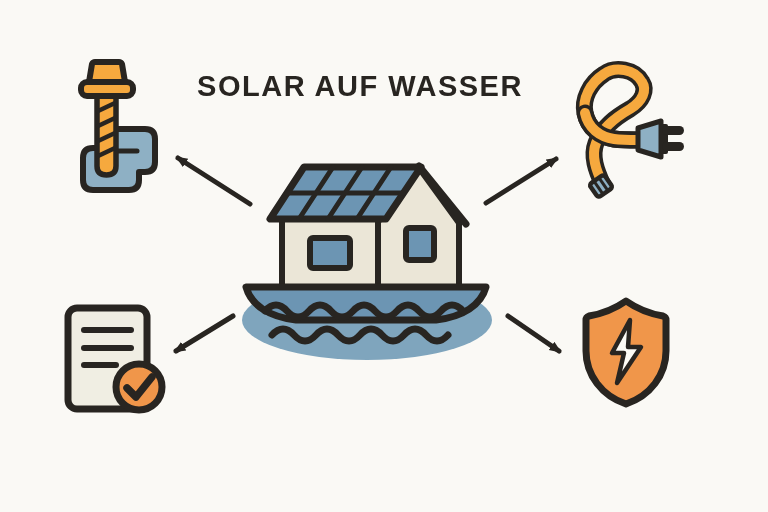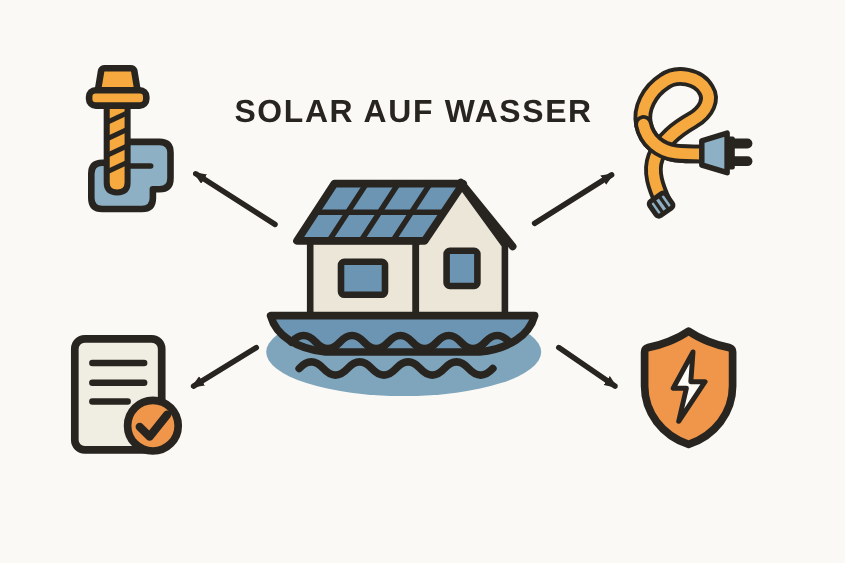--- a/index.html
+++ b/index.html
@@ -1,18 +1,18 @@
 <!DOCTYPE html>
 <html style="--background: #FAF9F5; --ink: #282521; --orange: #F0964A; --bolt-orange: #F6A93E; --panel-blue: #6C95B3; --light-blue: #8EB0C4; --water-blue: #7FA5BD; --wall-cream: #EBE6D7; --paper: #F0EEE3; --white: #FCFBF6;"><head>
 <meta charset="utf-8">
 <style>
   html,body{margin:0;padding:0;background:#e8e8e8}
   .stage{position:relative;width:768px;height:512px;background:var(--background,#FAF9F5);
          overflow:hidden;font-family:"Liberation Sans",sans-serif}
-  .title{position:absolute;left:360px;top:70px;transform:translateX(-50%);margin:16px;
+  .title{position:absolute;left:360px;top:70px;transform:translateX(-50%);margin:0;
          font-size:29px;font-weight:700;letter-spacing:1.5px;color:var(--ink,#282521);
          white-space:nowrap}
   svg.scene{position:absolute;left:0;top:0;width:768px;height:512px;display:block}
   
   .fi{fill:var(--ink)}   .fo{fill:var(--orange)}      .fbo{fill:var(--bolt-orange)}
   .fb{fill:var(--panel-blue)} .flb{fill:var(--light-blue)} .fw{fill:var(--water-blue)}
   .fc{fill:var(--wall-cream)} .fp{fill:var(--paper)}  .fwh{fill:var(--white)}
   .fn{fill:none}
   .si{stroke:var(--ink)} .sbo{stroke:var(--bolt-orange)}
   .rc{stroke-linecap:round;stroke-linejoin:round}

